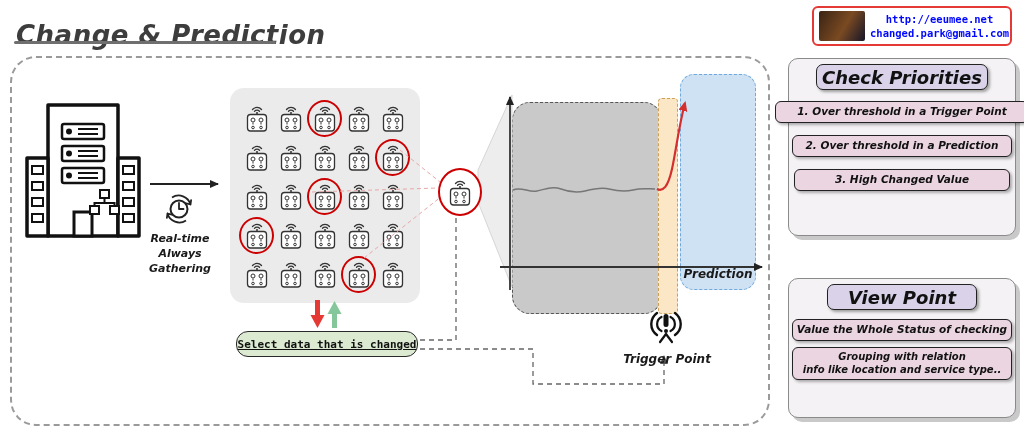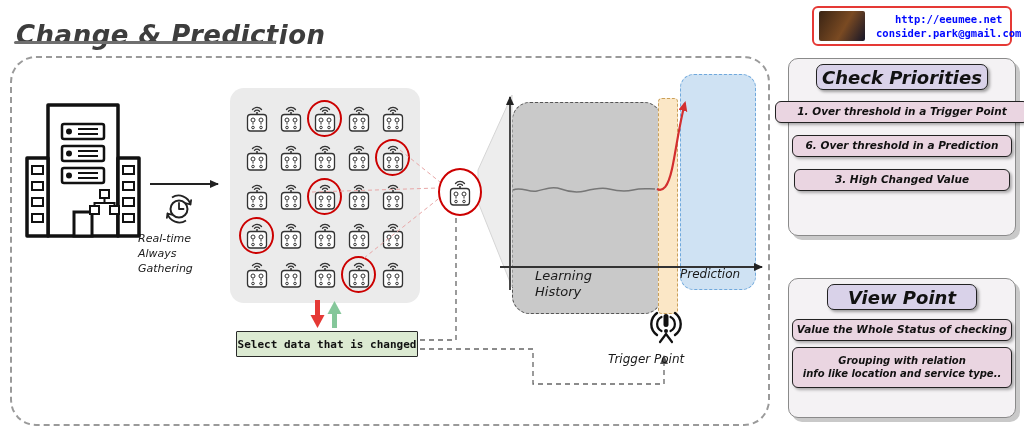--- a/index.html
+++ b/index.html
@@ -3,43 +3,43 @@
 <meta charset="utf-8">
 <style>
   html,body{margin:0;padding:0;background:#fff;}
   .stage{position:relative;width:1024px;height:439px;background:#fff;overflow:hidden;
          font-family:"DejaVu Sans",sans-serif;}
   
   .title{position:absolute;left:16px;top:20px;font-size:26px;font-weight:bold;font-style:italic;
          color:#3d3d3d;letter-spacing:.5px;}
   .title-underline{position:absolute;left:14px;top:41px;width:262px;height:3px;background:#6f6f6f;border-radius:2px;}
   .contact{position:absolute;right:12px;top:6px;width:200px;height:40px;border:2.5px solid #e53935;
-           border-radius:6px;display:flex;align-items:center;gap:11px;padding:2px 5px;box-sizing:border-box;background:#fff;}
+           border-radius:6px;display:flex;align-items:center;gap:5px;padding:2px 5px;box-sizing:border-box;background:#fff;}
   .contact .photo{width:46px;height:30px;border-radius:2px;flex:0 0 auto;
            background:linear-gradient(120deg,#3a2414,#7a4a22 55%,#151528);}
   .contact .lines{flex:1;text-align:center;font-family:"DejaVu Sans Mono",monospace;font-weight:bold;
            color:#0008ff;font-size:10.5px;line-height:1.35;}
   
   .main{position:absolute;left:10px;top:56px;width:760px;height:370px;border:2px dashed #9a9a9a;
         border-radius:26px;box-sizing:border-box;}
   .abs{position:absolute;}
-  .lab{position:absolute;font-weight:normal;font-style:italic;color:#1a1a1a;
+  .lab{position:absolute;font-weight:bold;font-style:italic;color:#1a1a1a;text-align:center;
        white-space:pre-line;z-index:6;}
   
   .grid{position:absolute;left:230px;top:88px;width:190px;height:215px;background:#ebebeb;border-radius:14px;
         display:grid;grid-template-columns:repeat(5,1fr);grid-template-rows:repeat(5,1fr);
         padding:10px;box-sizing:border-box;justify-items:center;align-items:center;z-index:1;}
   .cell{position:relative;width:26px;height:30px;}
   .cell.circled::after{content:"";position:absolute;left:-5px;top:-3px;width:31px;height:33px;
         border:2.6px solid #c00;border-radius:50%;}
   .selected{position:absolute;left:438px;top:168px;width:40px;height:44px;border:2.6px solid #c00;
         border-radius:50%;display:flex;align-items:center;justify-content:center;background:#fff;z-index:5;}
   .selectbox{position:absolute;left:236px;top:331px;width:182px;height:26px;background:#dcead2;
-        border:1.7px solid #2a2a2a;border-radius:1px;display:flex;align-items:center;justify-content:center;
-        font-family:"DejaVu Sans Mono",monospace;font-weight:bold;font-size:11px;color:#111;z-index:5;box-sizing:border-box;}
+        border:1.7px solid #2a2a2a;border-radius:12px;display:flex;align-items:center;justify-content:center;
+        font-family:"DejaVu Sans Mono",monospace;font-weight:bold;font-size:11px;color:#111;z-index:5;box-sizing:border-box;text-decoration:underline;}
   
   .learning{position:absolute;left:512px;top:102px;width:150px;height:212px;background:#c9c9c9;
         border:1.6px dashed #555;border-radius:18px;box-sizing:border-box;z-index:0;}
   .strip{position:absolute;left:658px;top:98px;width:20px;height:216px;background:#fbe7c6;
         border:1.4px dashed #caa05a;border-radius:4px;box-sizing:border-box;z-index:0;}
   .pred{position:absolute;left:680px;top:74px;width:76px;height:216px;background:#cfe2f3;
         border:1.6px dashed #6fa8dc;border-radius:14px;box-sizing:border-box;z-index:0;}
   .overlay{position:absolute;left:0;top:0;z-index:4;pointer-events:none;}
   
   .card{position:absolute;background:#f4f2f4;border:1.5px solid #8a8a8a;border-radius:10px;
@@ -57,21 +57,21 @@
 
 <div class="stage">
 
   <div class="title">Change &amp; Prediction</div>
   <div class="title-underline"></div>
 
   <div class="contact">
     <div class="photo"></div>
     <div class="lines">
       <div>http://eeumee.net</div>
-      <div>consider.park@gmail.com</div>
+      <div>changed.park@gmail.com</div>
     </div>
   </div>
 
   <div class="main"></div>
 
   <svg class="abs" style="left:22px;top:100px;z-index:2" width="122" height="140" viewBox="0 0 122 140">
     <g fill="#fff" stroke="#111" stroke-width="3.5" stroke-linejoin="round">
       <rect x="26" y="5" width="70" height="131"></rect>
       <rect x="5" y="58" width="21" height="78"></rect>
       <rect x="96" y="58" width="21" height="78"></rect>
@@ -537,22 +537,20 @@
           <circle cx="17" cy="24.5" r="1.3"></circle>
   </g>
 </svg>
     </div>
 
   <div class="selectbox">Select data that is changed</div>
 
   <div class="learning"></div>
   <div class="strip"></div>
   <div class="pred"></div>
-  <div class="lab" style="left:535px;top:268px;width:120px;font-size:13px;line-height:1.25">Learning
-History</div>
   <div class="lab" style="left:680px;top:267px;width:76px;font-size:12px">Prediction</div>
   <div class="lab" style="left:608px;top:352px;width:118px;font-size:12px">Trigger Point</div>
 
   <svg class="abs" style="left:648px;top:308px;z-index:6" width="36" height="38" viewBox="0 0 36 38">
     <g stroke="#111" fill="none" stroke-linecap="round">
       <path d="M9,5 a15,14 0 0 0 0,22" stroke-width="2.4"></path>
       <path d="M13.5,9 a8.5,8 0 0 0 0,14" stroke-width="2.2"></path>
       <path d="M27,5 a15,14 0 0 1 0,22" stroke-width="2.4"></path>
       <path d="M22.5,9 a8.5,8 0 0 1 0,14" stroke-width="2.2"></path>
       <path d="M18,26 l-6,8 M18,26 l6,8" stroke-width="2.2"></path>
@@ -592,24 +590,24 @@
       <polygon points="327.5,314 341.5,314 334.5,301"></polygon>
       <rect x="332" y="314" width="5" height="14"></rect>
     </g>
     <path d="M420,340 H456 V212" stroke="#666" stroke-width="1.3" fill="none" stroke-dasharray="5 4"></path>
     <path d="M420,349 H533 V384 H664 V356" stroke="#666" stroke-width="1.3" fill="none" stroke-dasharray="5 4" marker-end="url(#mGray)"></path>
   </svg>
 
   <div class="card" style="left:788px;top:58px;width:226px;height:176px">
     <div class="hdr" style="width:172px;height:26px">Check Priorities</div>
     <div class="pill" style="top:42px;width:254px;height:22px">1. Over threshold in a Trigger Point</div>
-    <div class="pill" style="top:76px;width:220px;height:22px">6. Over threshold in a Prediction</div>
+    <div class="pill" style="top:76px;width:220px;height:22px">2. Over threshold in a Prediction</div>
     <div class="pill" style="top:110px;width:216px;height:22px">3. High Changed Value</div>
   </div>
 
   <div class="card" style="left:788px;top:278px;width:226px;height:138px">
     <div class="hdr" style="width:150px;height:26px">View Point</div>
     <div class="pill" style="top:40px;width:220px;height:22px">Value the Whole Status of checking</div>
-    <div class="pill" style="top:68px;width:220px;height:41px;font-size:10px">Grouping with relation
+    <div class="pill" style="top:68px;width:220px;height:33px;font-size:10px">Grouping with relation
 info like location and service type..</div>
   </div>
 
 </div>
 
 </body></html>

